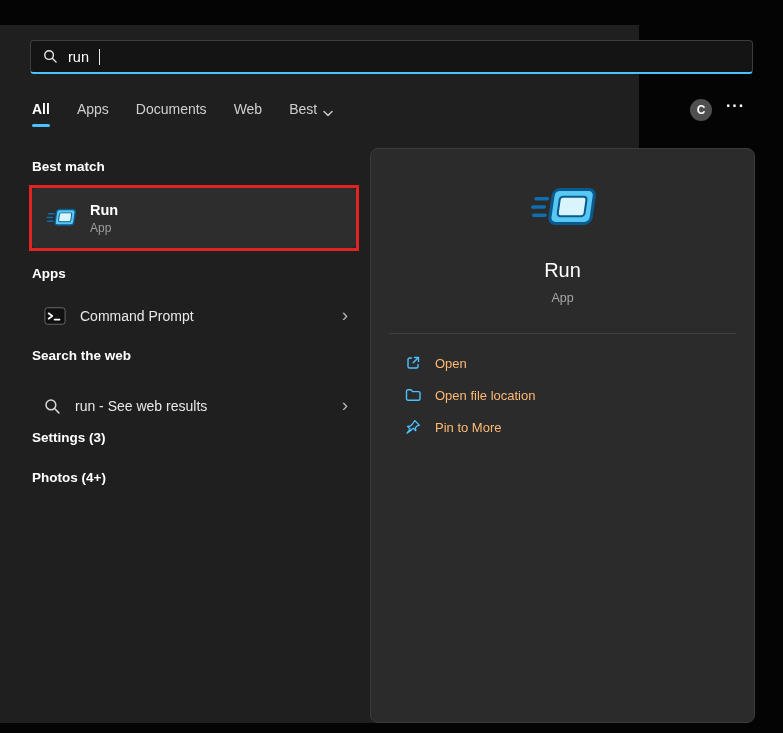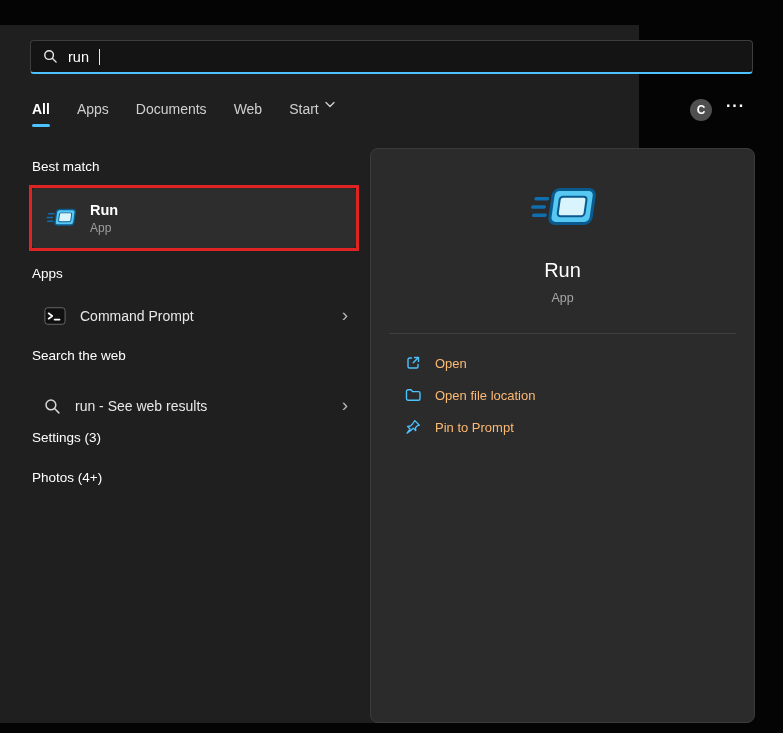--- a/index.html
+++ b/index.html
@@ -19,31 +19,31 @@
   .searchbox{
     position:absolute;left:30px;top:15px;width:723px;height:34px;
     background:#141414;border:1px solid #3d3d3d;border-bottom:2px solid var(--accent);
     border-radius:4px;display:flex;align-items:center;gap:10px;padding:0 12px;
   }
   .sval{color:#ffffff;font-size:14.5px;}
   .caret{width:1.5px;height:16px;background:#e8e8e8;animation:blink 1.1s steps(1) infinite;}
   @keyframes blink{50%{opacity:0;}}
   
   .tabs{position:absolute;left:32px;top:76px;display:flex;gap:27px;align-items:flex-start;}
-  .tab{color:#cfcfcf;font-size:14px;padding-bottom:10px;position:relative;cursor:pointer;display:flex;align-items:flex-start;gap:6px;}
+  .tab{color:#cfcfcf;font-size:14px;padding-bottom:10px;position:relative;cursor:pointer;display:flex;align-items:flex-end;gap:6px;}
   .tab.active{color:#ffffff;font-weight:700;}
   .tab.active::after{content:"";position:absolute;left:0;right:0;bottom:0;height:3px;border-radius:2px;background:var(--accent);}
   .avatar{
     position:absolute;left:690px;top:74px;width:22px;height:22px;border-radius:50%;
     background:#4f4f4f;color:#fff;font-size:12px;font-weight:700;
     display:flex;align-items:center;justify-content:center;cursor:pointer;
   }
   .dots{position:absolute;left:726px;top:72px;color:#ffffff;font-size:16px;font-weight:700;letter-spacing:1px;cursor:pointer;}
   
-  .heading{position:absolute;left:32px;color:#ffffff;font-size:13.5px;font-weight:400;}
+  .heading{position:absolute;left:32px;color:#ffffff;font-size:13.5px;font-weight:700;}
   .item-best{
     position:absolute;left:32px;top:163px;width:324px;height:60px;
     background:#2d2d2d;border-radius:4px;display:flex;align-items:center;gap:14px;
     padding-left:14px;cursor:pointer;
   }
   .item-best .t1{color:#ffffff;font-size:14.5px;font-weight:700;display:block;}
   .item-best .t2{color:#9d9d9d;font-size:12px;display:block;margin-top:3px;}
   .redbox{
     position:absolute;left:29px;top:160px;width:330px;height:66px;
     border:3px solid var(--annotation);z-index:6;pointer-events:none;
@@ -96,21 +96,21 @@
     <div class="tab">
         <span>Apps</span>
       </div>
     <div class="tab">
         <span>Documents</span>
       </div>
     <div class="tab">
         <span>Web</span>
       </div>
     <div class="tab">
-      <span>Start</span>
+      <span>Best</span>
       <span class="iconbox">
         <svg width="10" height="7" viewBox="0 0 10 7">
             <polyline points="1,1.5 5,5.5 9,1.5" fill="none" stroke="#cfcfcf" stroke-width="1.4" stroke-linecap="round" stroke-linejoin="round"></polyline>
           </svg>
       </span>
     </div>
   </div>
   <div class="avatar">C</div>
   <div class="dots">···</div>
 
@@ -204,18 +204,18 @@
       </span>
       <span class="albl">Open file location</span>
     </div>
 
     <div class="action a2">
       <span class="aicon">
         <svg width="16" height="16" viewBox="0 0 16 16">
             <path d="M9.8 1.6l4.6 4.6-2 .5-2 2 .4 3-2.6-2.6-2.1 2.1L2 14.1l3.1-4.1L2.5 7.4l3-.4 2-2z" fill="none" stroke="currentColor" stroke-width="1.3" stroke-linecap="round" stroke-linejoin="round"></path>
           </svg>
       </span>
-      <span class="albl">Pin to Prompt</span>
+      <span class="albl">Pin to More</span>
     </div>
 
   </div>
 
 </div>
 
 </body></html>

